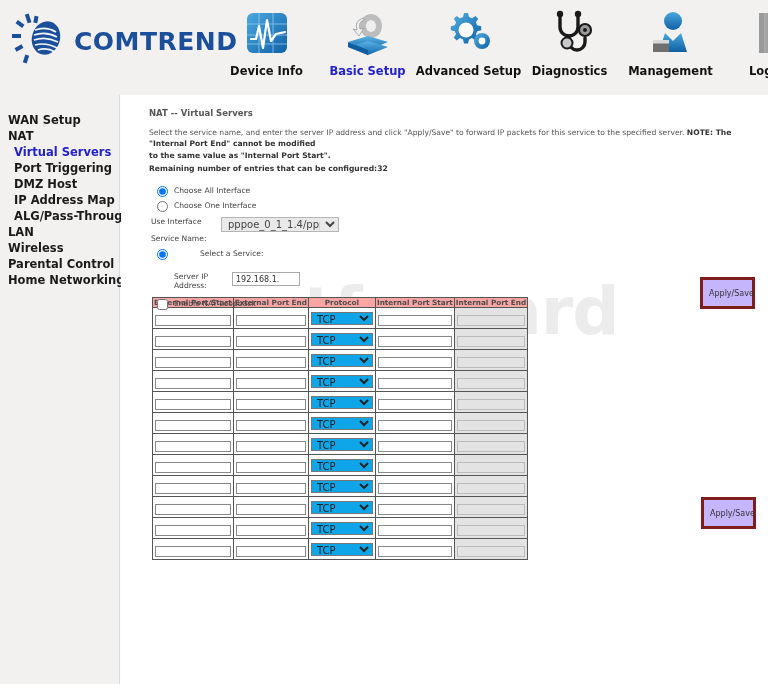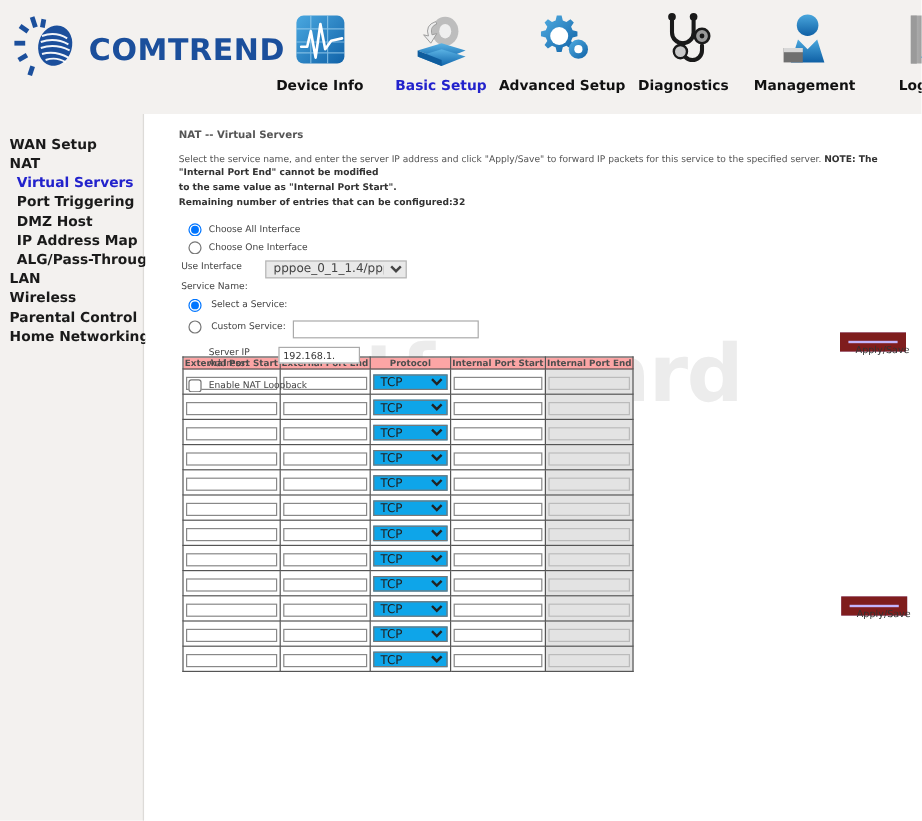--- a/index.html
+++ b/index.html
@@ -110,22 +110,22 @@
     height: 14px; border: 1px solid #aaa; background: #fff;
     padding: 0 3px; color: #333;
   }
   .lbl-use { width: 72px; padding-left: 2px; }
   .lbl-svc { width: 70px; padding-left: 2px; }
 
   
   .btn-apply {
     position: absolute;
     font-family: "DejaVu Sans", sans-serif; font-size: 8px; color: #333;
-    background: #c4b5fd; border: 7px solid #7f1d1d;
-    width: 55px; height: 14px; cursor: pointer; text-align: center;
+    background: #c4b5fd; border: 3px solid #7f1d1d;
+    width: 55px; height: 32px; cursor: pointer; text-align: center;
     line-height: 13px;
   }
   #apply-top  { left: 700px; top: 277px; }
   #apply-bot  { left: 701px; top: 497px; }
 
   
   #vs-table {
     position: absolute; left: 152px; top: 297px;
     border-collapse: collapse; background: transparent;
     border: 1px solid #555;
@@ -348,30 +348,25 @@
           <span class="lbl lbl-use">Use Interface</span>
           <select class="sel-small">
             <option>pppoe_0_1_1.4/ppp0.1</option>
           </select>
         </div>
 
         <div class="frow" style="margin-top:2px;">
           <span class="lbl" style="padding-left:2px;">Service Name:</span>
         </div>
 
-        <div class="frow" style="height:18px;">
+        <div class="frow" style="height:18px;gap:24px;">
           <input type="radio" name="svc" checked="" style="">
           <span class="lbl lbl-svc">Select a Service:</span>
         </div>
 
-        <div class="frow" style="height:17px;">
-          <input type="radio" name="svc" style="">
-          <span class="lbl lbl-svc">Custom Service:</span>
-          <input type="text" class="txt" style="width: 155px; height: 15px;" value="">
-        </div>
 
         <div class="frow" style="height:22px;margin-top:5px;">
           <span class="lbl" style="width:83px;padding-left:25px;">Server IP Address:</span>
           <input type="text" class="txt" style="width: 68px;" value="192.168.1.">
         </div>
 
         <div class="frow" style="margin-top:5px;">
           <input type="checkbox" style="">
           <span class="lbl">Enable NAT Loopback</span>
         </div>

